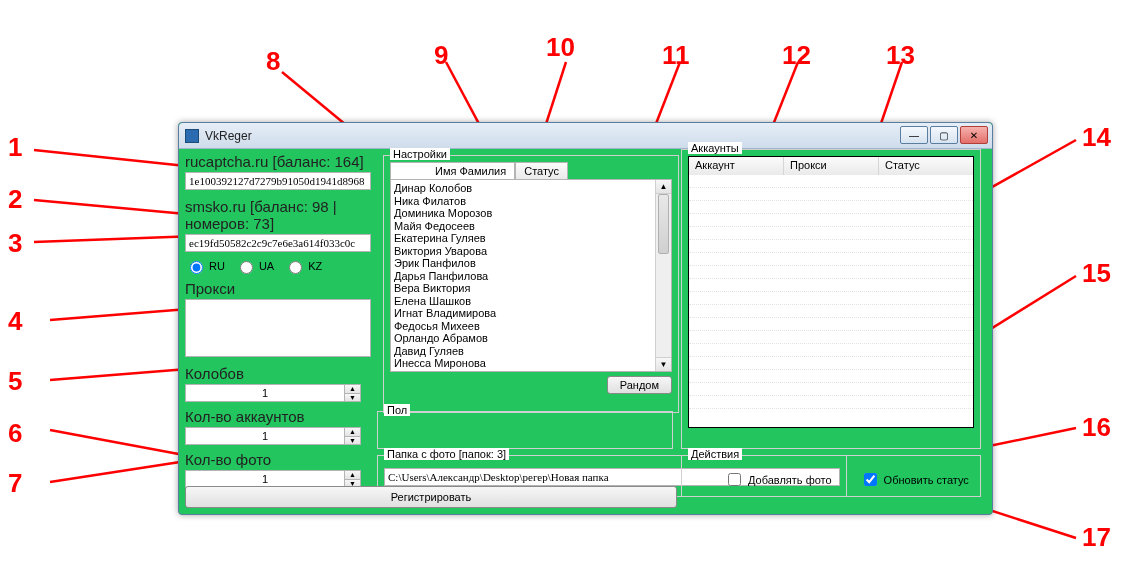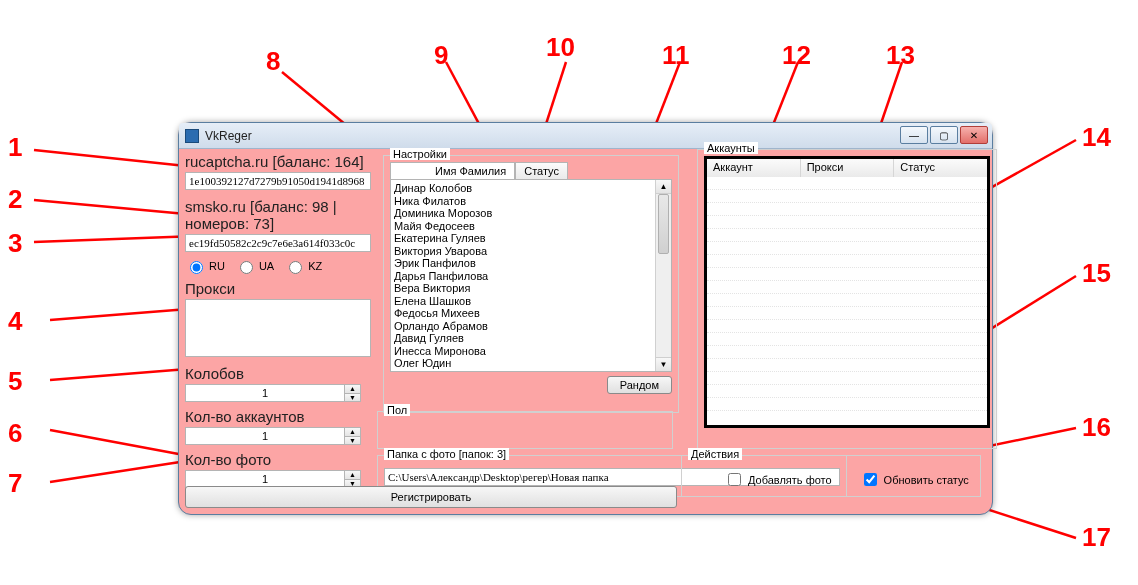--- a/index.html
+++ b/index.html
@@ -25,22 +25,22 @@
   #lines { position:absolute; inset:0; pointer-events:none; }
   #lines line { stroke:#ff0000; stroke-width:2.5; }
 
   
   .window {
     position: absolute;
     left: 178px; top: 122px;
     width: 815px;
     height: 393px;
     border: 1px solid #5a7ea0;
-    border-radius: 13px;
-    background: #fca5a5;
+    border-radius: 4px;
+    background: #22c55e;
     box-shadow: 0 0 6px rgba(0,0,0,.35);
   }
   .titlebar {
     height: 26px;
     background: linear-gradient(#e6eef7,#cfdceb);
     border-bottom: 1px solid #9fb5cc;
     display:flex; align-items:center;
     border-radius: 4px 4px 0 0;
     position: relative;
   }
@@ -90,22 +90,22 @@
   .btn { border:1px solid #8a8a8a; background:linear-gradient(#f7f7f7,#e0e0e0); padding:2px 12px; font-size:11px; border-radius:3px;}
   .random-row{ display:flex; justify-content:flex-end; margin-top:4px;}
 
   .gender { position:absolute; left:198px; top:262px; width:296px; height:38px;}
   .gender-row{ display:flex; gap:40px; padding:6px 0 0 52px;}
 
   .folder { position:absolute; left:198px; top:306px; width:470px; height:42px;}
   .folder .txt{ width:456px; }
 
   
-  .accounts { position:absolute; left:502px; top:0; width:300px; height:300px;margin-left:16px;}
-  .grid { border:3px solid #000000; height:272px; background:#fff; position:relative; }
+  .accounts { position:absolute; left:502px; top:0; width:300px; height:300px;}
+  .grid { border:1px solid #000000; height:272px; background:#fff; position:relative; }
   .grid-head { display:flex; background:linear-gradient(#fbfbfb,#eaeaea); border-bottom:1px solid #cfcfcf); height:18px; }
   .grid-head div { flex:1; padding:2px 6px; border-right:1px solid #d6d6d6; font-size:11px;}
   .grid-head div:last-child{border-right:none;}
   .grid-rows { padding-top:0;}
   .grid-rows .r { height:13px; border-bottom:1px dotted #e4e4e4;}
 
   .actions { position:absolute; left:502px; top:306px; width:300px; height:42px;}
   .actions-row{ display:flex; gap:28px; padding:8px 0 0 36px; align-items:center;}
   .chk { display:flex; align-items:center; gap:4px;}
 
@@ -226,20 +226,21 @@
             <div>Динар Колобов</div>
             <div>Ника Филатов</div>
             <div>Доминика Морозов</div>
             <div>Майя Федосеев</div>
             <div>Екатерина Гуляев</div>
             <div>Виктория Уварова</div>
             <div>Эрик Панфилов</div>
             <div>Дарья Панфилова</div>
             <div>Вера Виктория</div>
             <div>Елена Шашков</div>
+            <div>Игнат Владимирова</div>
             <div>Федосья Михеев</div>
             <div>Орландо Абрамов</div>
             <div>Давид Гуляев</div>
             <div>Инесса Миронова</div>
             <div>Олег Юдин</div>
           </div>
         <div class="scrollbar">
           <div class="arr top">▲</div>
           <div class="thumb"></div>
           <div class="arr bot">▼</div>

